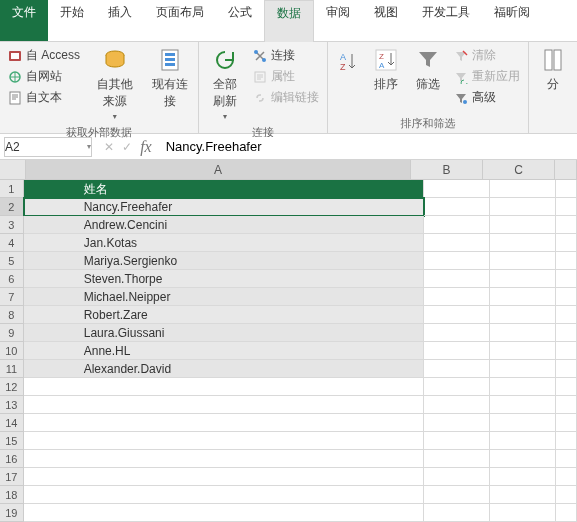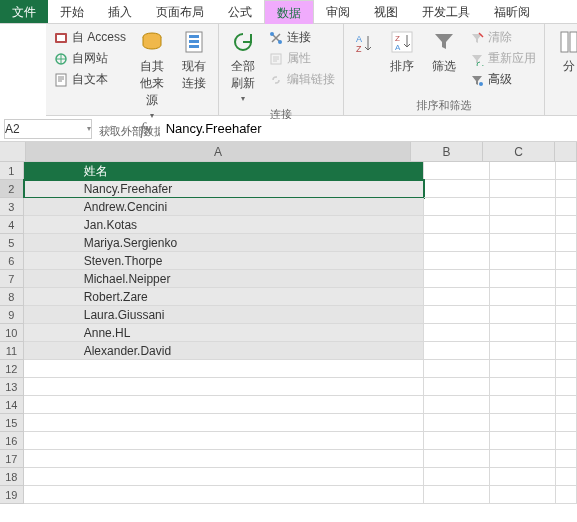--- a/index.html
+++ b/index.html
@@ -1,25 +1,25 @@
 <!DOCTYPE html>
 <html><head>
 <meta charset="utf-8">
 <style>
 * { margin: 0; padding: 0; box-sizing: border-box; font-family: "Microsoft YaHei", "SimSun", sans-serif; }
 body { background: #fff; font-size: 12px; color: #333; width: 577px; }
 
 
-.tabs { display: flex; background: #fff; border-bottom: 1px solid #d4d4d4; height: 24px; }
+.tabs { display: flex; background: #fff; border-bottom: 1px solid #d4d4d4; height: 42px; }
 .tab { padding: 4px 12px; cursor: pointer; color: #333; font-size: 12px; }
 .tab.file { background: #1a7243; color: #fff; }
-.tab.active { background: #f0abfc; color: #1a7243; border-top: 1px solid #d4d4d4; border-left: 1px solid #d4d4d4; border-right: 1px solid #d4d4d4; margin-bottom: -1px; }
-
-
-.ribbon { display: flex; background: #f3f3f3; border-bottom: 1px solid #d4d4d4; height: 92px; margin-left: 46px; }
+.tab.active { background: #e5e5e5; color: #1a7243; border-top: 1px solid #d4d4d4; border-left: 1px solid #d4d4d4; border-right: 1px solid #d4d4d4; margin-bottom: -1px; }
+
+
+.ribbon { display: flex; background: #f3f3f3; border-bottom: 1px solid #d4d4d4; height: 92px; }
 .group { display: flex; flex-direction: column; border-right: 1px solid #d4d4d4; padding: 2px 6px 0 6px; }
 .group-content { flex: 1; display: flex; align-items: flex-start; gap: 6px; }
 .group-label { text-align: center; font-size: 11px; color: #666; padding: 2px 0; }
 .vstack { display: flex; flex-direction: column; gap: 2px; padding-top: 2px; }
 .item-sm { display: flex; align-items: center; gap: 4px; font-size: 12px; color: #444; padding: 1px 2px; cursor: pointer; white-space: nowrap; }
 .big-btn { display: flex; flex-direction: column; align-items: center; gap: 2px; padding: 2px 4px; cursor: pointer; font-size: 12px; color: #444; text-align: center; }
 .big-btn .caret { font-size: 8px; color: #666; }
 .icon-box { width: 28px; height: 28px; display: flex; align-items: center; justify-content: center; }
 
 

